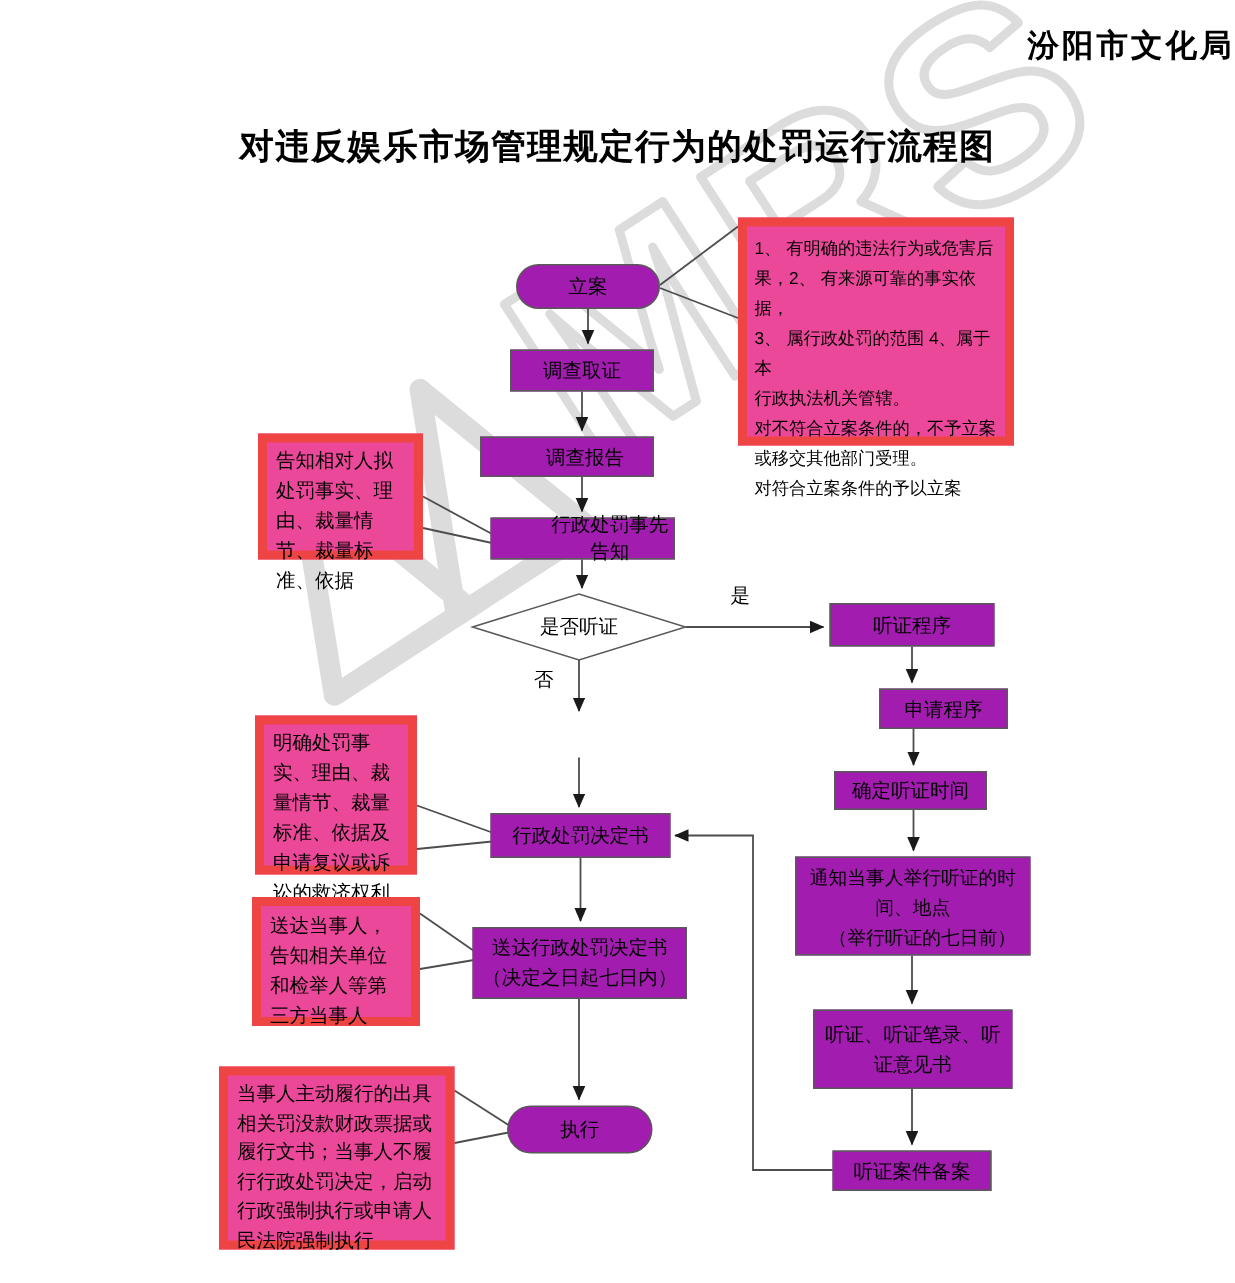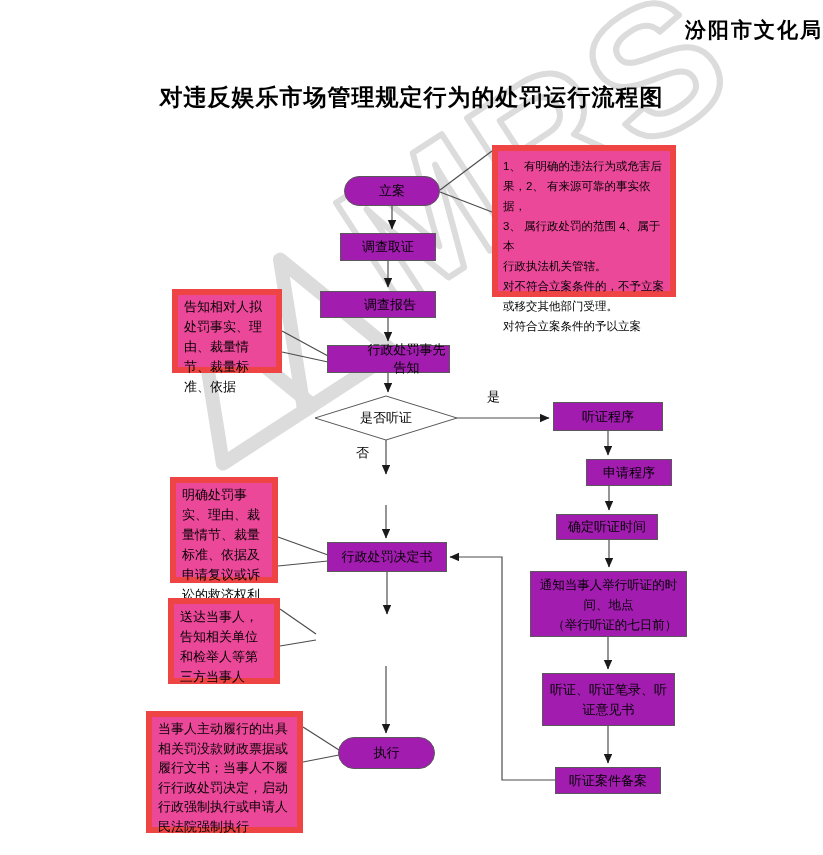--- a/index.html
+++ b/index.html
@@ -132,20 +132,22 @@
 
   <div class="title">汾阳市文化局</div>
   <div class="subtitle">对违反娱乐市场管理规定行为的处罚运行流程图</div>
 
   <div class="node stadium n-start">立案</div>
   <div class="node n-invest">调查取证</div>
   <div class="node n-report">调查报告</div>
   <div class="node n-prior">行政处罚事先告知</div>
   <div class="node noborder n-decide">是否听证</div>
   <div class="node n-decdoc">行政处罚决定书</div>
+  <div class="node prewrap n-deliver">送达行政处罚决定书
+（决定之日起七日内）</div>
   <div class="node stadium n-exec">执行</div>
   <div class="node n-hearing">听证程序</div>
   <div class="node n-apply">申请程序</div>
   <div class="node n-settime">确定听证时间</div>
   <div class="node prewrap leftalign n-notify">通知当事人举行听证的时间、地点
 　（举行听证的七日前）</div>
   <div class="node n-records">听证、听证笔录、听证意见书</div>
   <div class="node n-filing">听证案件备案</div>
 
   <div class="edge-label lbl-yes">是</div>

